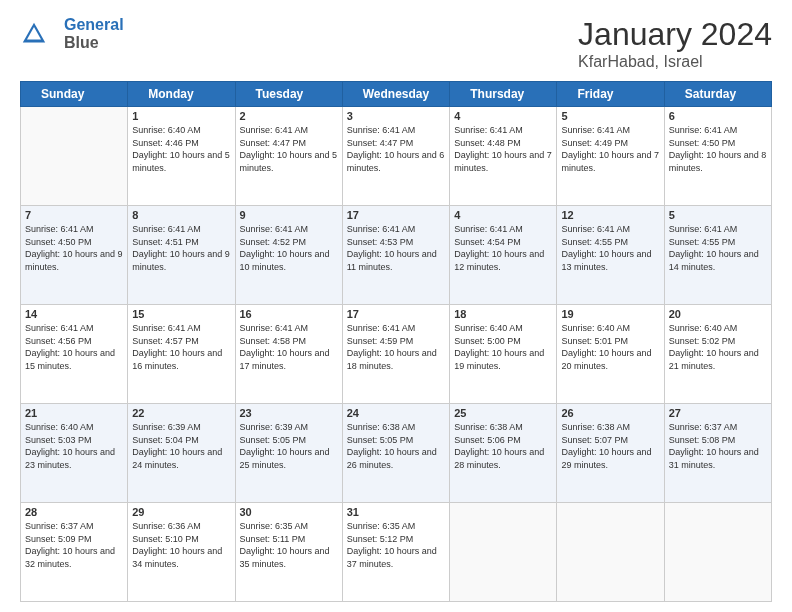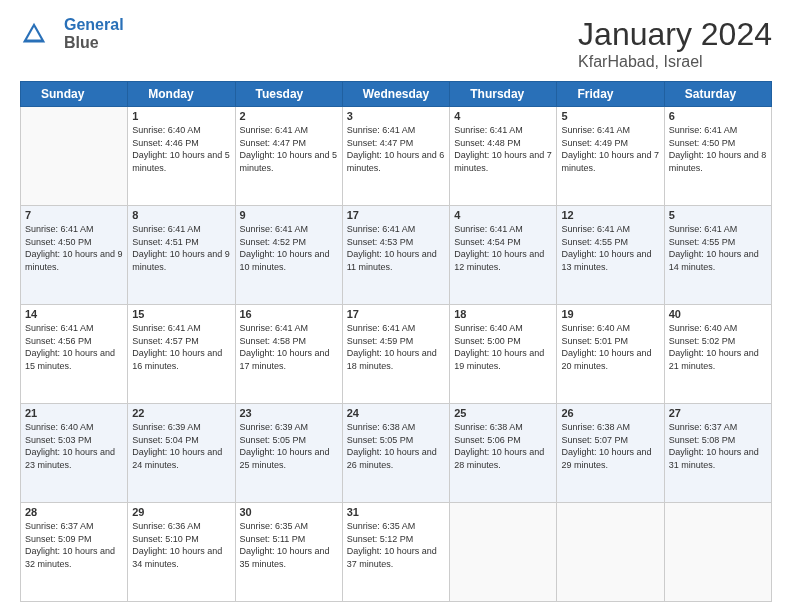--- a/index.html
+++ b/index.html
@@ -196,21 +196,21 @@
           </td>
           <td>
             <div class="day-number">18</div>
             <div class="day-info">Sunrise: 6:40 AM<br>Sunset: 5:00 PM<br>Daylight: 10 hours and 19 minutes.</div>
           </td>
           <td>
             <div class="day-number">19</div>
             <div class="day-info">Sunrise: 6:40 AM<br>Sunset: 5:01 PM<br>Daylight: 10 hours and 20 minutes.</div>
           </td>
           <td>
-            <div class="day-number">40</div>
+            <div class="day-number">20</div>
             <div class="day-info">Sunrise: 6:40 AM<br>Sunset: 5:02 PM<br>Daylight: 10 hours and 21 minutes.</div>
           </td>
         </tr>
         <tr>
           <td>
             <div class="day-number">21</div>
             <div class="day-info">Sunrise: 6:40 AM<br>Sunset: 5:03 PM<br>Daylight: 10 hours and 23 minutes.</div>
           </td>
           <td>
             <div class="day-number">22</div>

